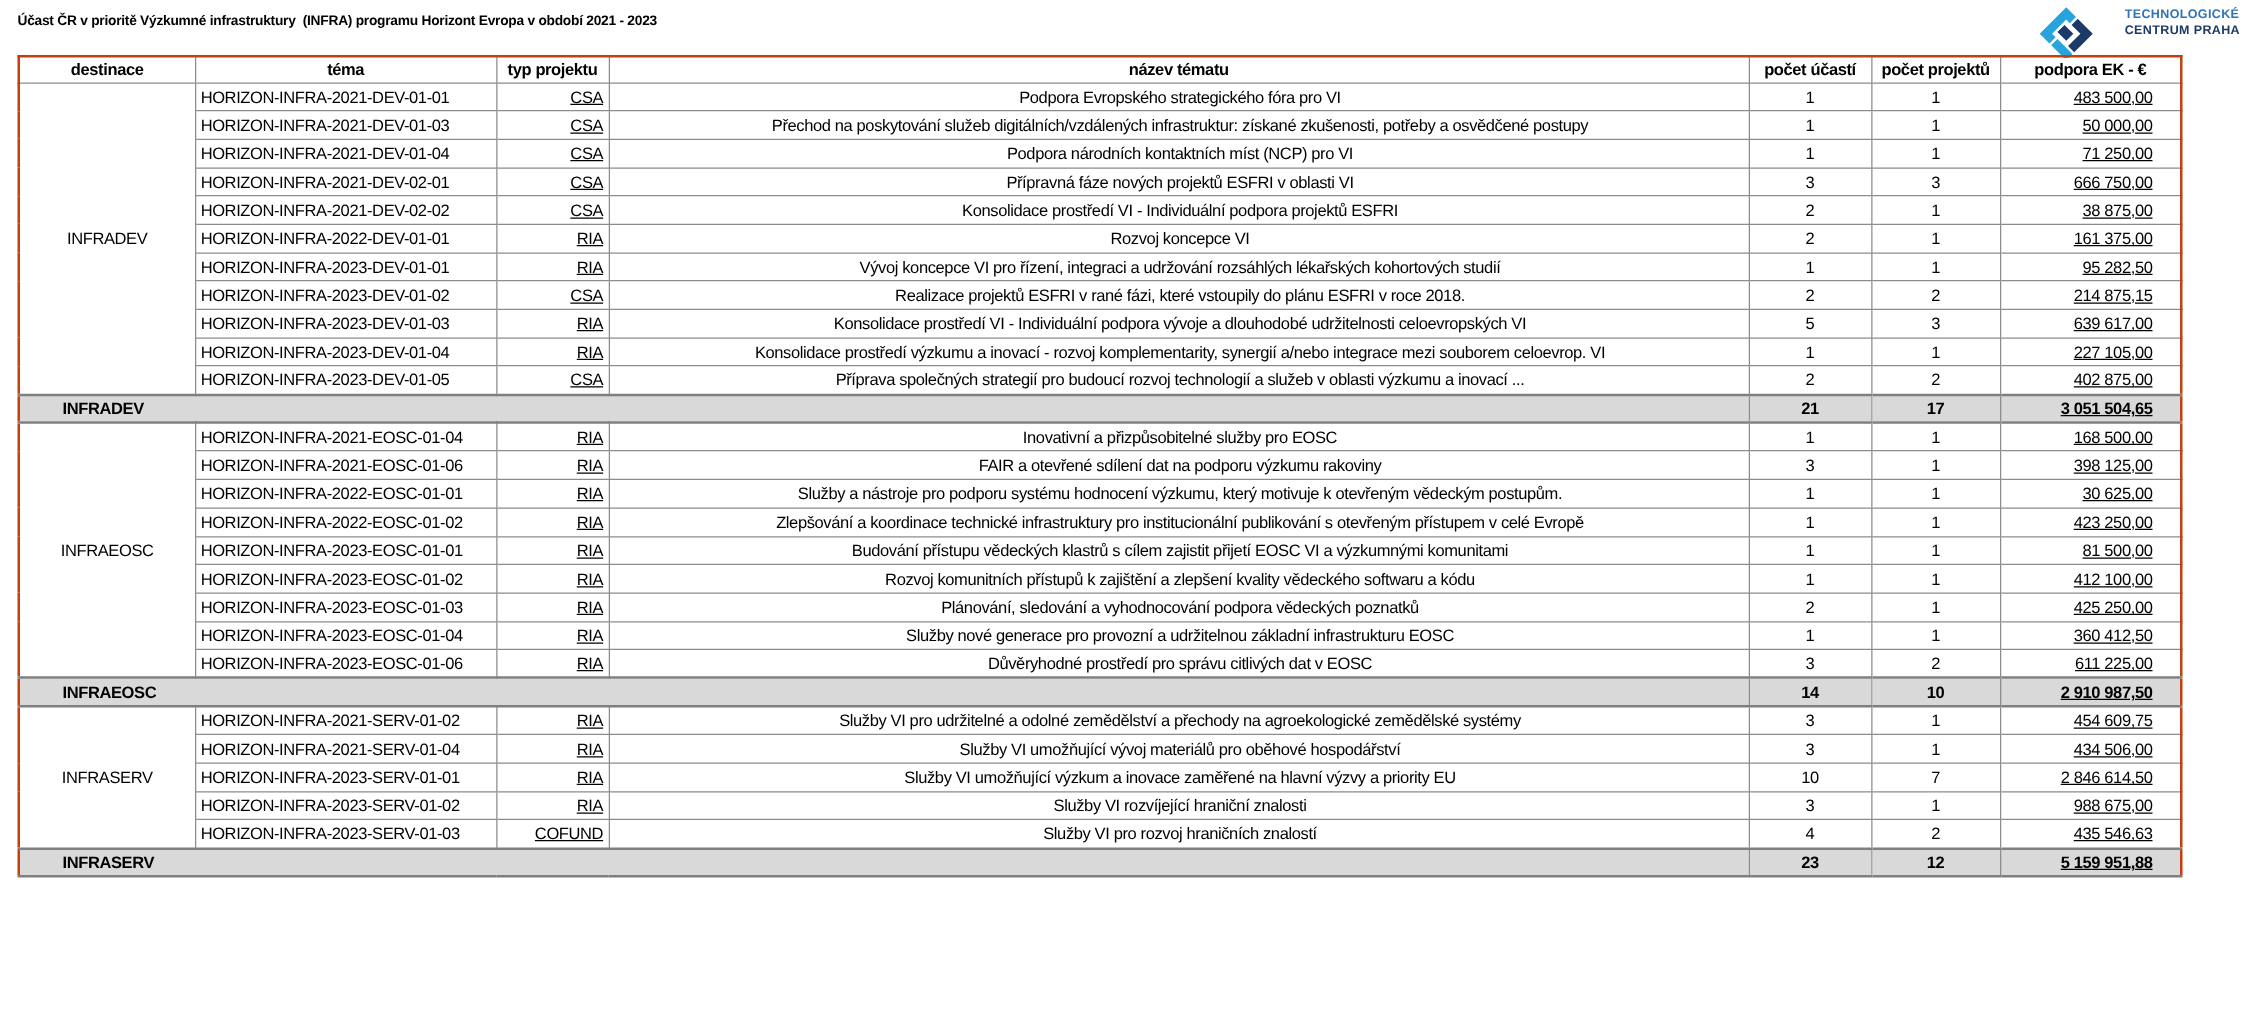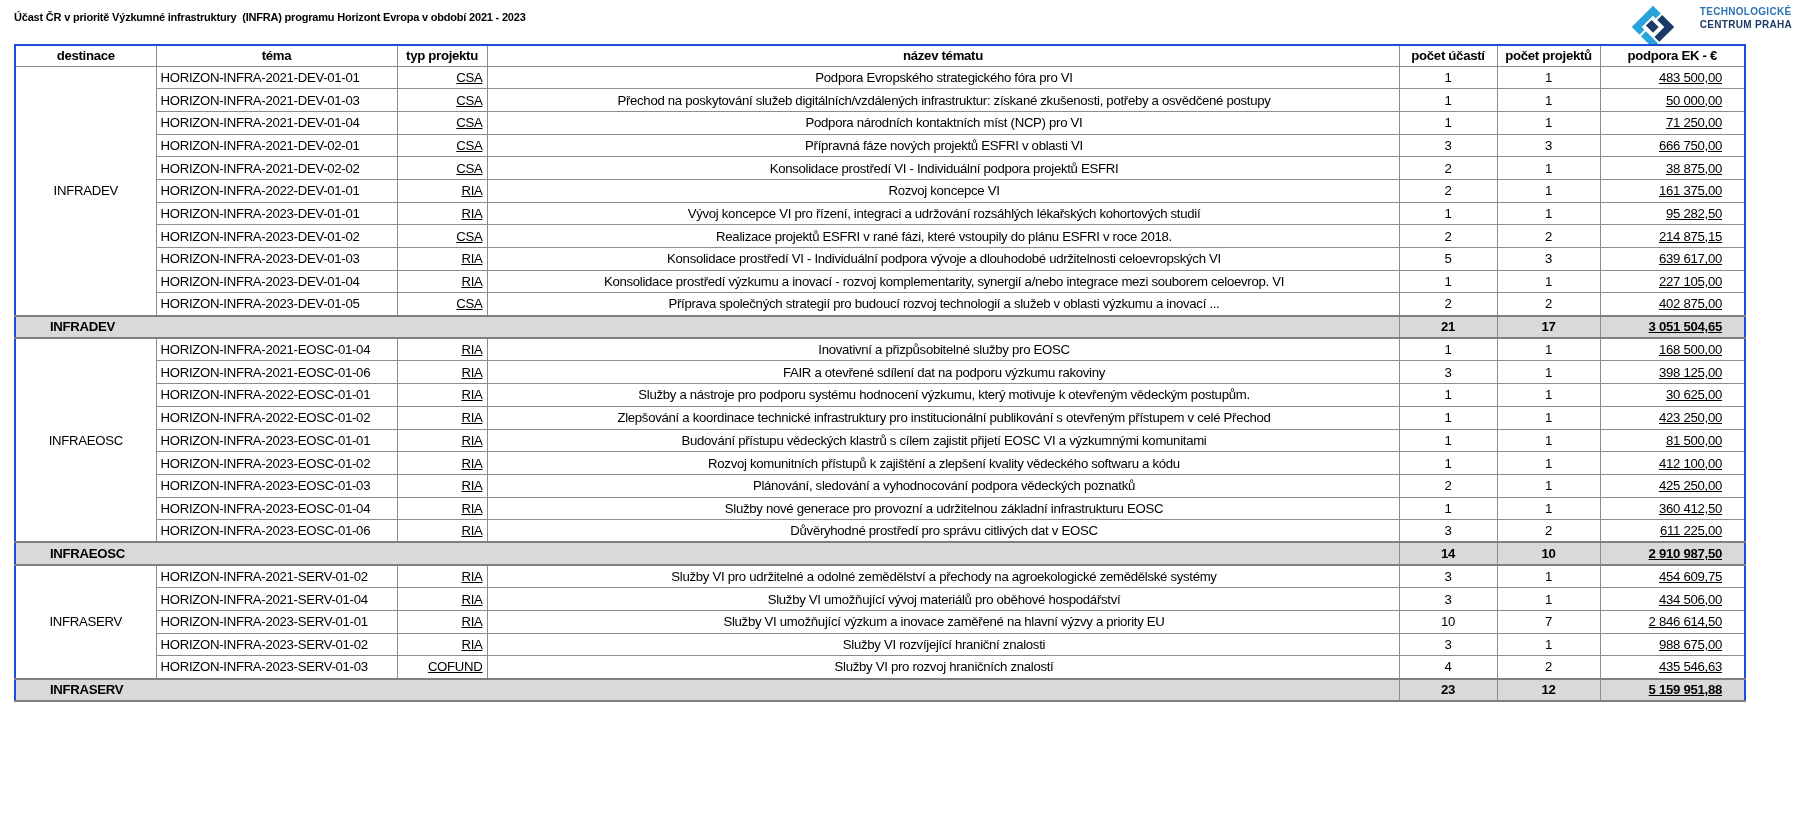--- a/index.html
+++ b/index.html
@@ -17,21 +17,21 @@
     display:flex; align-items:flex-start; gap:24px;
   }
   .logo-text { font-size:10px; font-weight:bold; line-height:1.3; letter-spacing:0.3px; }
   .logo-line1 { color:#2e74b5; }
   .logo-line2 { color:#1c3a68; }
 
   table.infra {
     position:absolute; left:14px; top:44px; width:1730px;
     border-collapse:collapse; table-layout:fixed;
     font-size:13.2px; letter-spacing:-0.3px;
-    border:2px solid #1d4ed8;
+    border:2px solid #c2410c;
   }
   .infra th, .infra td {
     border:1px solid #8c8c8c;
     height:22.7px; padding:0 4px;
     white-space:nowrap; overflow:hidden;
     background:#fff;
   }
   .infra th { font-weight:bold; text-align:center; height:21px; }
   td.dest   { text-align:center; }
   td.tema   { }
@@ -203,21 +203,21 @@
         <td class="tema">HORIZON-INFRA-2022-EOSC-01-01</td>
         <td class="typ">RIA</td>
         <td class="nazev">Služby a nástroje pro podporu systému hodnocení výzkumu, který motivuje k otevřeným vědeckým postupům.</td>
         <td class="num">1</td>
         <td class="num">1</td>
         <td class="money">30 625,00</td>
       </tr>
       <tr>
         <td class="tema">HORIZON-INFRA-2022-EOSC-01-02</td>
         <td class="typ">RIA</td>
-        <td class="nazev">Zlepšování a koordinace technické infrastruktury pro institucionální publikování s otevřeným přístupem v celé Přechod</td>
+        <td class="nazev">Zlepšování a koordinace technické infrastruktury pro institucionální publikování s otevřeným přístupem v celé Evropě</td>
         <td class="num">1</td>
         <td class="num">1</td>
         <td class="money">423 250,00</td>
       </tr>
       <tr>
         <td class="tema">HORIZON-INFRA-2023-EOSC-01-01</td>
         <td class="typ">RIA</td>
         <td class="nazev">Budování přístupu vědeckých klastrů s cílem zajistit přijetí EOSC VI a výzkumnými komunitami</td>
         <td class="num">1</td>
         <td class="num">1</td>

